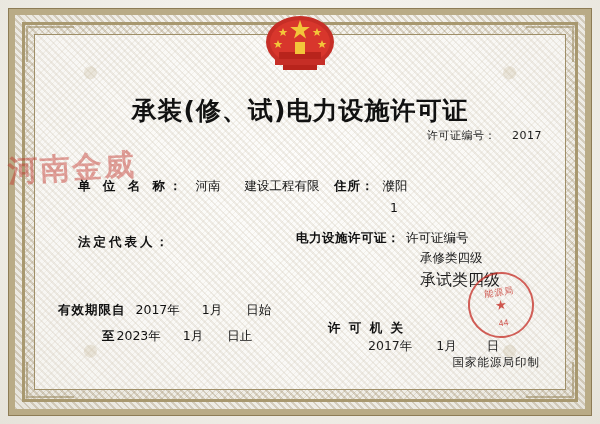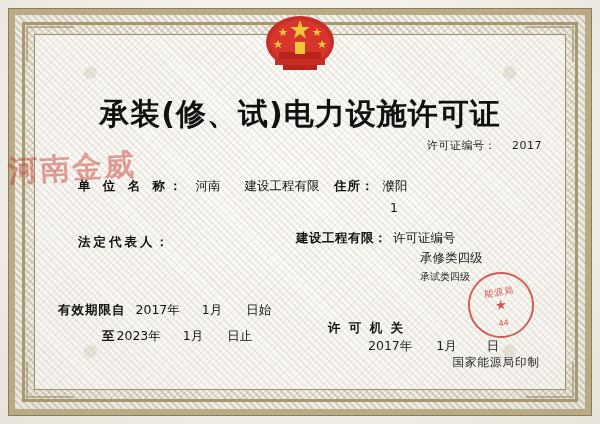--- a/index.html
+++ b/index.html
@@ -62,26 +62,26 @@
   }
 
   
   .content{
     position:absolute;left:44px;top:44px;right:44px;bottom:44px;
     z-index:4;
     color:#1d1d1d;
   }
   .title{
     position:absolute;top:50px;left:0;right:0;text-align:center;
-    font-size:30px;font-weight:bold;letter-spacing:1px;
+    font-size:25px;font-weight:bold;letter-spacing:1px;
     font-family:"DejaVu Sans","Liberation Sans",sans-serif;
     color:#111;
   }
   .cert-no{
-    position:absolute;top:94px;right:14px;
+    position:absolute;top:84px;right:14px;
     font-size:11px;color:#1b1b1b;letter-spacing:.5px;
   }
   .cert-no .num{letter-spacing:3px;color:#2a2a2a;}
   .cert-no .year{margin-left:16px;}
 
   .row{position:absolute;font-size:12.5px;color:#111;}
   .label{font-weight:bold;letter-spacing:2px;}
   .value{font-weight:normal;}
 
   .r-unit{top:134px;left:34px;}
@@ -94,21 +94,21 @@
   .r-addr .v{margin-left:8px;}
   .r-addr2{top:156px;left:346px;font-size:12.5px;}
 
   .r-legal{top:190px;left:34px;}
   .r-legal .label{letter-spacing:3px;}
 
   .r-cat{top:186px;left:252px;}
   .r-cat .label{letter-spacing:.5px;}
   .r-cat .v{margin-left:6px;}
   .cat2{position:absolute;top:206px;left:376px;font-size:12.5px;}
-  .cat3{position:absolute;top:226px;left:376px;font-size:10px;}
+  .cat3{position:absolute;top:226px;left:376px;font-size:16px;}
 
   .r-valid{top:258px;left:14px;}
   .r-valid .label{letter-spacing:1px;}
   .r-valid .y{margin-left:10px;}
   .r-valid .m{margin-left:22px;}
   .r-valid .d{margin-left:24px;}
 
   .r-valid2{top:284px;left:58px;}
   .r-valid2 .y{margin-left:0px;}
   .r-valid2 .m{margin-left:22px;}
@@ -203,21 +203,21 @@
     <div class="row r-addr">
       <span class="label">住所：</span><span class="value v">濮阳</span>
     </div>
     <div class="row r-addr2">1</div>
 
     <div class="row r-legal">
       <span class="label">法定代表人：</span><span class="value"></span>
     </div>
 
     <div class="row r-cat">
-      <span class="label">建设工程有限：</span><span class="value v">许可证编号</span>
+      <span class="label">电力设施许可证：</span><span class="value v">许可证编号</span>
     </div>
     <div class="cat2">承修类四级</div>
     <div class="cat3">承试类四级</div>
 
     <div class="row r-valid">
       <span class="label">有效期限自</span><span class="value y">2017</span><span>年</span><span class="value m">1</span><span>月</span><span class="value d"></span><span>日始</span>
     </div>
 
     <div class="row r-valid2">
       <span class="label">至</span><span class="value y">2023</span><span>年</span><span class="value m">1</span><span>月</span><span class="value d"></span><span>日止</span>

